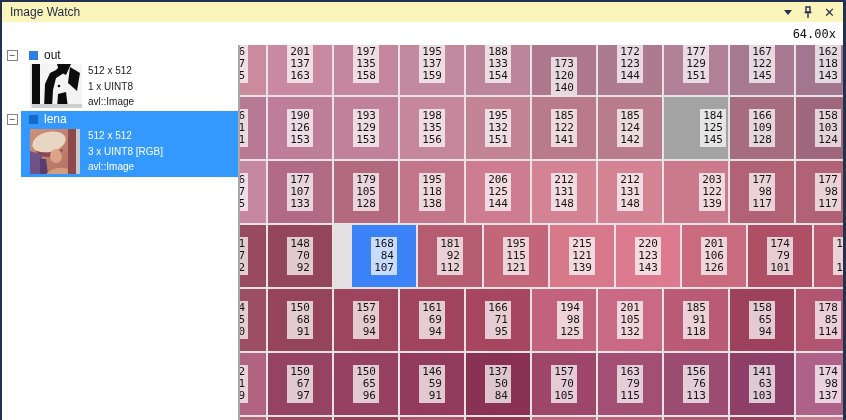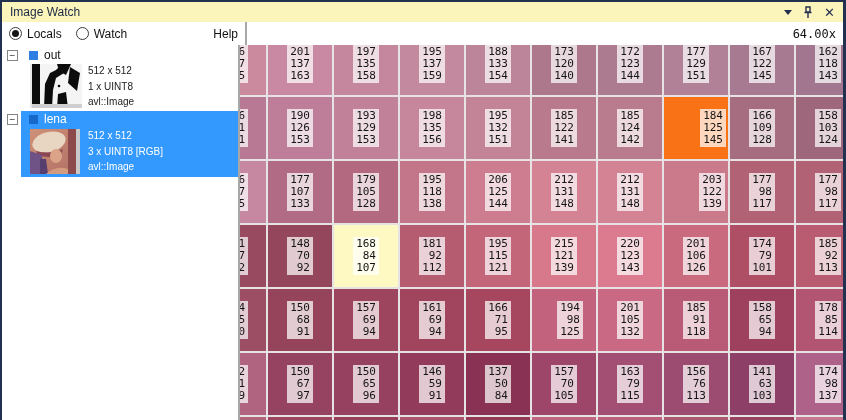--- a/index.html
+++ b/index.html
@@ -63,27 +63,20 @@
       <span class="tb-icon">
         <svg width="10" height="13" viewBox="0 0 10 13">
             <path d="M3 1 h4 v5 h-4 z M1.5 6.5 h7 M5 7 v5" stroke="#243050" stroke-width="1.4" fill="none"></path>
           </svg>
       </span>
       <span class="tb-icon" style="font-size:13px;">✕</span>
     </span>
   </div>
 
   <div class="toolbar">
-    <div class="toolbar-left">
-      <span class="radio checked"></span>
-      <span class="lbl">Locals</span>
-      <span class="radio radio2"></span>
-      <span class="lbl">Watch</span>
-      <span class="help">Help</span>
-    </div>
     <div class="toolbar-right">
       <span class="zoomlvl">64.00x</span>
     </div>
   </div>
 
   <div class="main">
 
     <div class="sidebar">
 
       <div>
@@ -169,21 +162,21 @@
                 <div>159</div>
               </div>
             </div>
             <div class="cell" style="background: rgb(188, 133, 154);">
               <div class="chip">
                 <div>188</div>
                 <div>133</div>
                 <div>154</div>
               </div>
             </div>
-            <div class="cell" style="background: rgb(173, 120, 140);">
+            <div class="cell" style="background: rgb(173, 120, 140); align-items: flex-end;">
               <div class="chip">
                 <div>173</div>
                 <div>120</div>
                 <div>140</div>
               </div>
             </div>
             <div class="cell" style="background: rgb(172, 123, 144);">
               <div class="chip">
                 <div>172</div>
                 <div>123</div>
@@ -255,21 +248,21 @@
                 <div>141</div>
               </div>
             </div>
             <div class="cell" style="background: rgb(185, 124, 142);">
               <div class="chip">
                 <div>185</div>
                 <div>124</div>
                 <div>142</div>
               </div>
             </div>
-            <div class="cell" style="background: #f97316; padding-left: 34px;">
+            <div class="cell" style="background: #a3a3a3; padding-left: 34px;">
               <div class="chip">
                 <div>184</div>
                 <div>125</div>
                 <div>145</div>
               </div>
             </div>
             <div class="cell" style="background: rgb(166, 109, 128);">
               <div class="chip">
                 <div>166</div>
                 <div>109</div>
@@ -364,21 +357,21 @@
                 <div>2</div>
               </div>
             </div>
             <div class="cell" style="background: rgb(148, 70, 92);">
               <div class="chip">
                 <div>148</div>
                 <div>70</div>
                 <div>92</div>
               </div>
             </div>
-            <div class="cell" style="background: #fef9c3;">
+            <div class="cell" style="background: #3b82f6; margin-left: 18px;">
               <div class="chip">
                 <div>168</div>
                 <div>84</div>
                 <div>107</div>
               </div>
             </div>
             <div class="cell" style="background: rgb(181, 92, 112);">
               <div class="chip">
                 <div>181</div>
                 <div>92</div>

